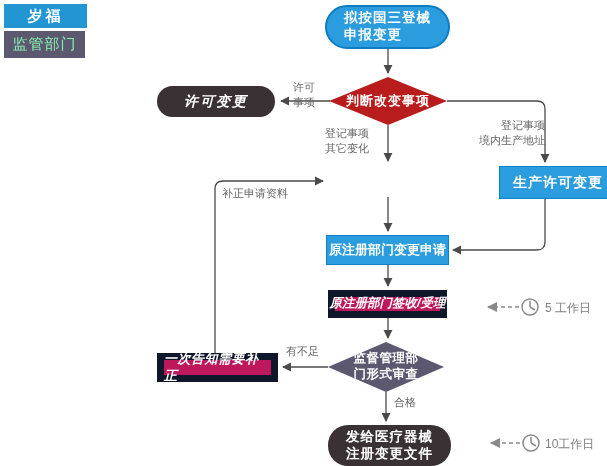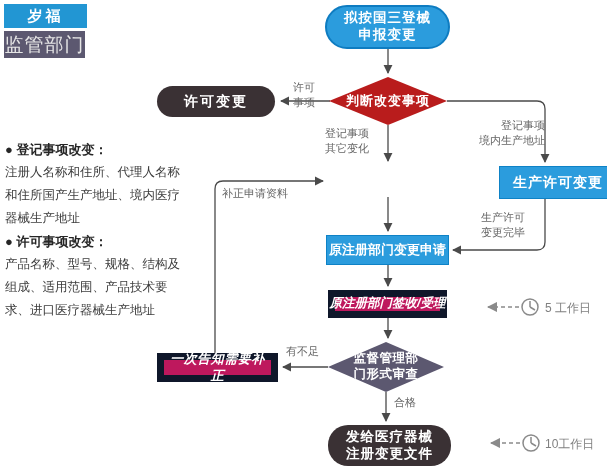--- a/index.html
+++ b/index.html
@@ -3,39 +3,39 @@
 <meta charset="utf-8">
 <style>
   html,body{margin:0;padding:0;background:#fff;}
   body{font-family:"Liberation Sans","DejaVu Sans",sans-serif;}
   .canvas{position:relative;width:607px;height:466px;background:#ffffff;overflow:hidden;}
   .canvas *{box-sizing:border-box;}
 
   svg.wires{position:absolute;left:0;top:0;width:607px;height:466px;pointer-events:none;z-index:1;}
 
   .node{position:absolute;z-index:2;display:flex;align-items:center;justify-content:center;
-        color:#fff;font-weight:bold;text-align:center;white-space:pre-line;line-height:1.25;}
+        color:#fff;font-weight:bold;white-space:pre-line;line-height:1.25;}
   .blue-box{background:#2b9cdd;border:1px solid #0e82c6;font-size:14px;letter-spacing:1px;}
   .purple-box{background:#be185d;border:7px solid #0f172a;font-size:13px;letter-spacing:.5px;font-style:italic;}
-  .dark-pill{background:#3a3134;border-radius:16px;font-size:14px;letter-spacing:2px;}
+  .dark-pill{background:#3a3134;border-radius:16px;font-size:14px;letter-spacing:2px;font-style:italic;}
   .start-pill{background:#2b9cdd;border:2px solid #0e7cc1;border-radius:22px;font-size:13.5px;letter-spacing:1px;}
   .end-pill{background:#3a3134;border-radius:20px;font-size:13.5px;letter-spacing:1px;}
   .diamond{clip-path:polygon(50% 0,100% 50%,50% 100%,0 50%);}
   .diamond.blue{background:#b91c1c;font-size:13px;letter-spacing:1px;}
   .diamond.purple{background:#5c5870;font-size:12.5px;letter-spacing:.5px;}
 
   .edge-label{position:absolute;z-index:3;color:#666;font-size:11px;line-height:15px;
               white-space:pre-line;}
   .timer-label{position:absolute;z-index:3;color:#808080;font-size:12px;white-space:nowrap;}
 
   .logo{position:absolute;left:4px;top:4px;width:83px;height:24px;background:#2296d3;
         color:#fff;font-weight:bold;font-size:15px;display:flex;align-items:center;justify-content:center;
         letter-spacing:3px;z-index:2;}
   .dept{position:absolute;left:4px;top:31px;width:81px;height:27px;background:#5c5870;
-        color:#e5e5e5;font-size:19px;display:flex;align-items:center;justify-content:center;
+        color:#86efac;font-size:15px;display:flex;align-items:center;justify-content:center;
         letter-spacing:1px;z-index:2;}
 
   .notes{position:absolute;left:5px;top:138px;width:212px;z-index:2;color:#3c3c3c;}
   .notes .sec-title{font-weight:bold;font-size:13px;line-height:23px;color:#262626;white-space:nowrap;}
   .notes .sec-body{font-size:12.5px;line-height:23px;white-space:pre-line;}
 </style>
 </head>
 <body>
 
 <div class="canvas">
@@ -72,30 +72,20 @@
     </g>
     <g stroke="#8a8a8a" stroke-width="1.5" fill="none">
       <circle cx="531" cy="443" r="8" fill="#ffffff"></circle>
       <path d="M531,443 L531,437 M531,443 L536,446"></path>
     </g>
   </svg>
 
   <div class="logo">岁福</div>
   <div class="dept">监管部门</div>
 
-  <div class="notes">
-    <div class="sec-title"><span>●</span> <span>登记事项改变：</span></div>
-    <div class="sec-body">注册人名称和住所、代理人名称
-和住所国产生产地址、境内医疗
-器械生产地址</div>
-    <div class="sec-title"><span>●</span> <span>许可事项改变：</span></div>
-    <div class="sec-body">产品名称、型号、规格、结构及
-组成、适用范围、产品技术要
-求、进口医疗器械生产地址</div>
-  </div>
 
   <div class="node start-pill" style="left:325px;top:5px;width:125px;height:44px;">拟按国三登械
 申报变更</div>
 
   <div class="node diamond blue" style="left:329px;top:77px;width:118px;height:48px;">判断改变事项</div>
 
   <div class="node dark-pill" style="left:157px;top:86px;width:118px;height:31px;">许可变更</div>
 
 
   <div class="node blue-box" style="left:487px;top:166px;width:118px;height:33px;margin-left:12px;">生产许可变更</div>
@@ -111,22 +101,20 @@
 
   <div class="node end-pill" style="left:328px;top:425px;width:123px;height:41px;">发给医疗器械
 注册变更文件</div>
 
   <div class="edge-label" style="left:287px;top:80px;width:34px;text-align:center;">许可
 事项</div>
   <div class="edge-label" style="left:325px;top:126px;">登记事项
 其它变化</div>
   <div class="edge-label" style="left:460px;top:118px;width:85px;text-align:right;">登记事项
 境内生产地址</div>
-  <div class="edge-label" style="left:477px;top:210px;width:52px;text-align:center;">生产许可
-变更完毕</div>
   <div class="edge-label" style="left:222px;top:186px;">补正申请资料</div>
   <div class="edge-label" style="left:286px;top:344px;">有不足</div>
   <div class="edge-label" style="left:394px;top:395px;">合格</div>
 
   <div class="timer-label" style="left:545px;top:300px;">5 工作日</div>
   <div class="timer-label" style="left:545px;top:436px;">10工作日</div>
 
 </div>
 
 </body></html>

